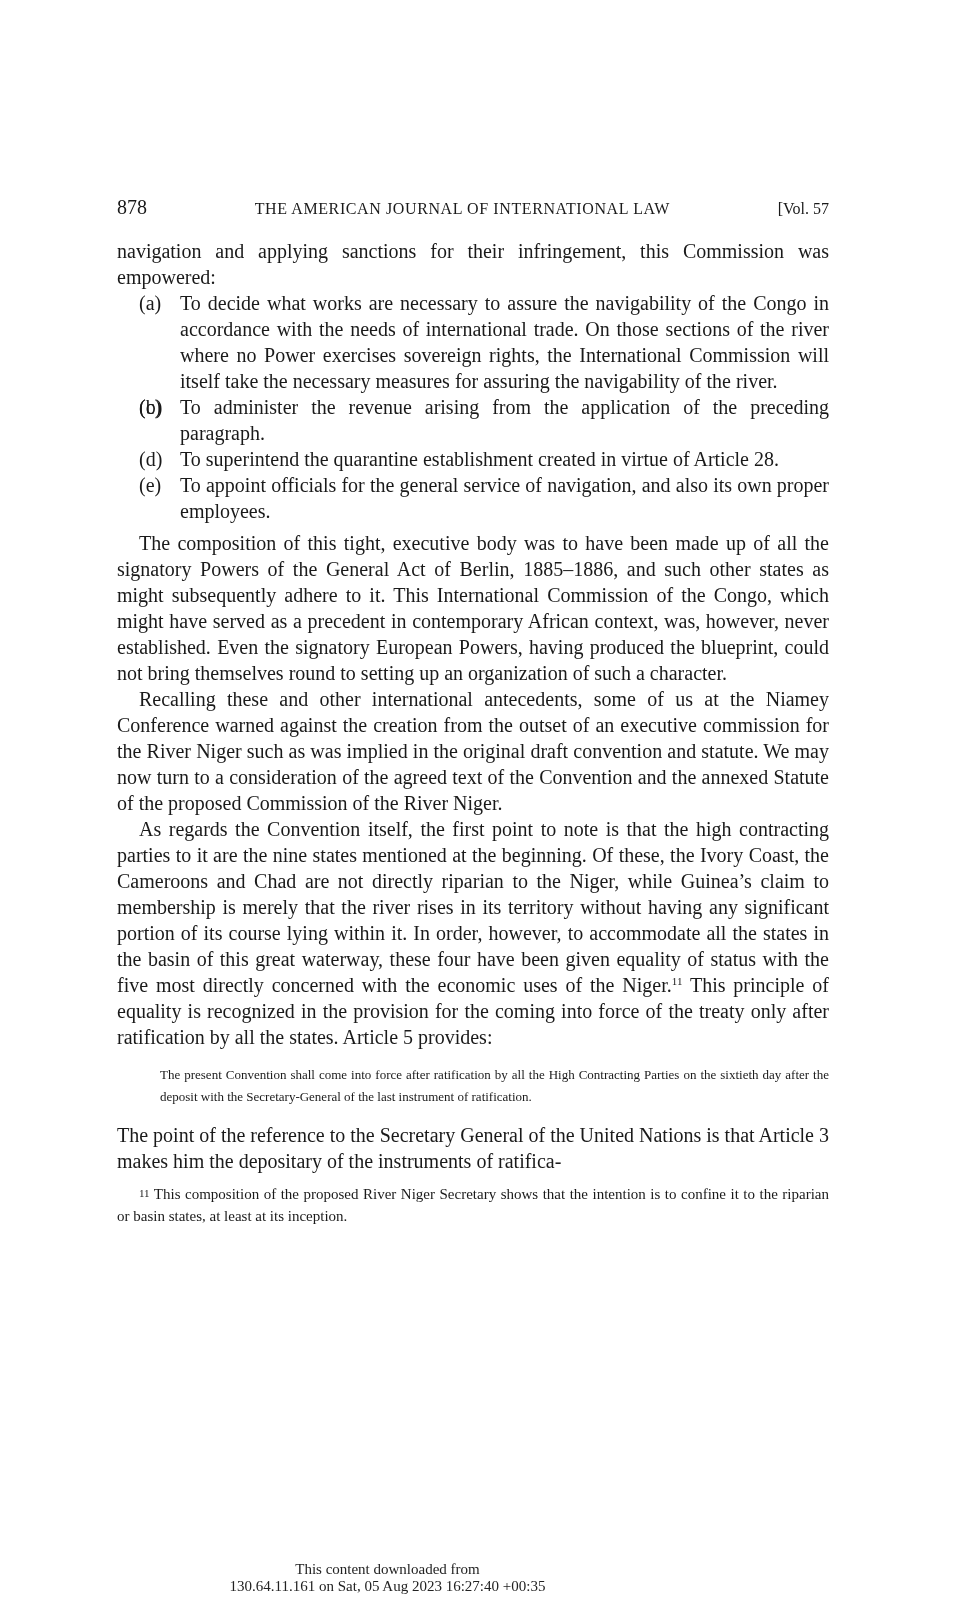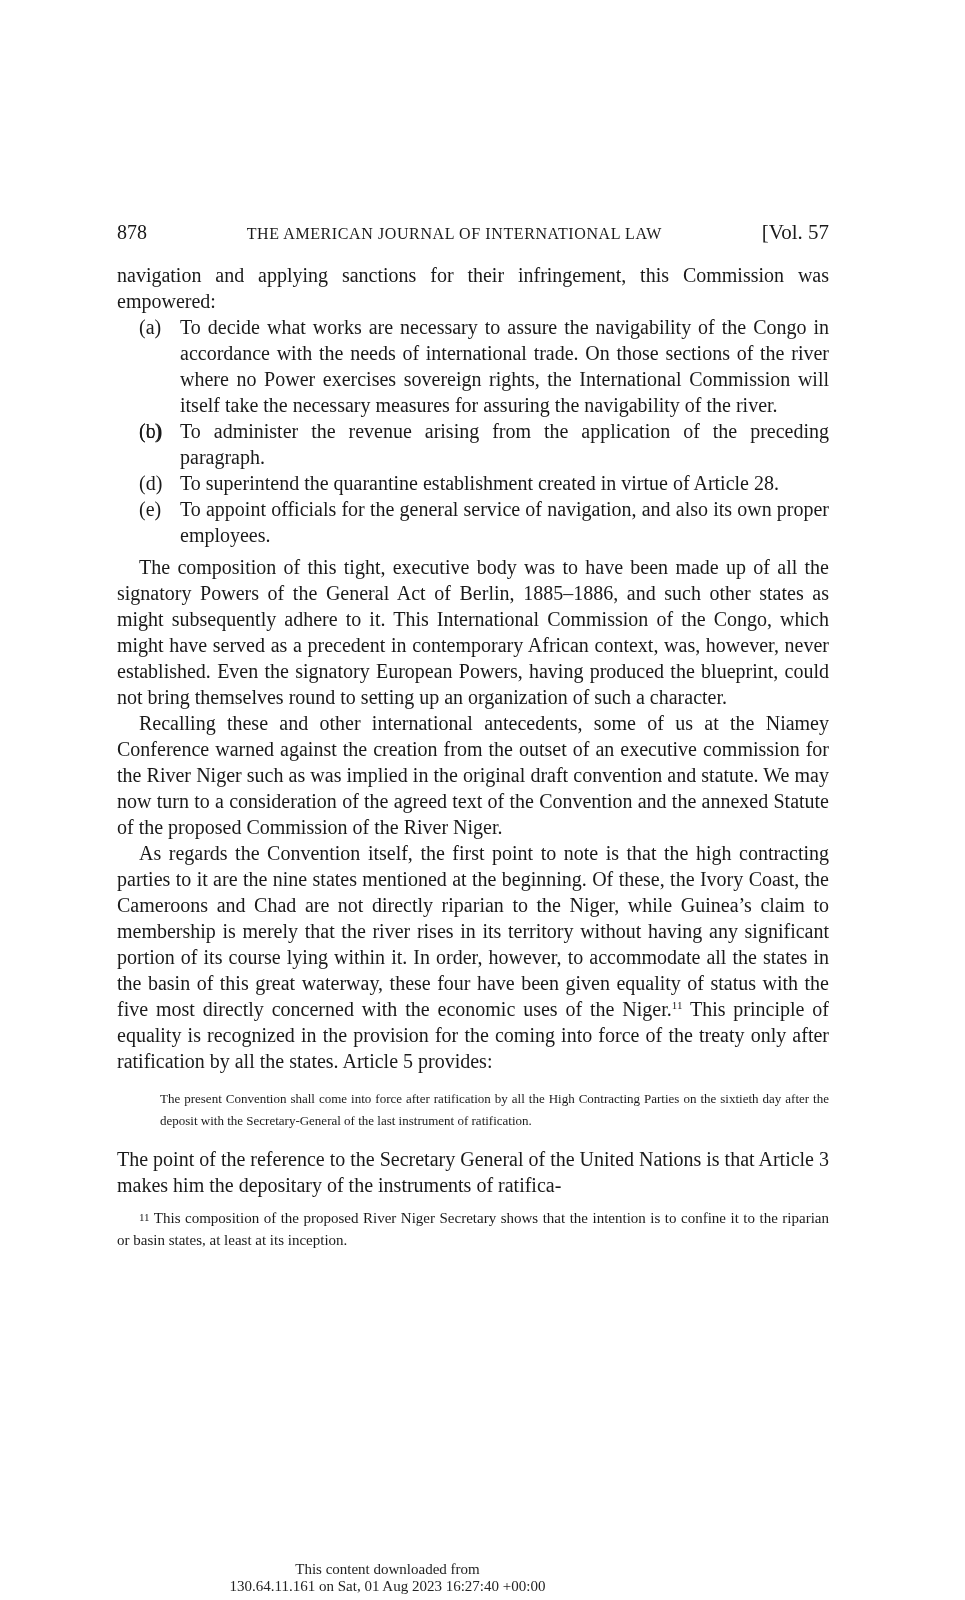--- a/index.html
+++ b/index.html
@@ -2,30 +2,30 @@
 <html><head>
 <meta charset="utf-8">
 <style>
   html, body { margin: 0; padding: 0; background: #ffffff; }
   body {
     width: 965px; height: 1600px; position: relative; overflow: hidden;
     font-family: "Liberation Serif", "DejaVu Serif", serif;
     color: #1a1a1a;
   }
   .page {
-    position: absolute; left: 117px; top: 196px; width: 712px; margin-top: 24px;
+    position: absolute; left: 117px; top: 196px; width: 712px;
   }
   .running-head {
     display: flex; justify-content: space-between; align-items: baseline;
     font-size: 20px; height: 30px; margin-bottom: 12px;
   }
   .running-head .journal {
     font-size: 16px; letter-spacing: 0.6px; text-transform: uppercase;
   }
-  .running-head .vol { font-size: 21px; }
+  .running-head .vol { font-size: 16px; }
   p {
     margin: 0; font-size: 20px; line-height: 26px;
     text-align: justify; text-align-last: auto; font-family: Liberation Serif, serif;
   }
   p.indent { text-indent: 22px; }
   .list { margin: 0 0 6px 0; padding: 0; list-style: none; }
   .list li {
     position: relative; padding-left: 63px;
     font-size: 20px; line-height: 26px; text-align: justify;
   }
@@ -71,14 +71,14 @@
 
   <div class="blockquote">The present Convention shall come into force after ratification by all the High Contracting Parties on the sixtieth day after the deposit with the Secretary-General of the last instrument of ratification.</div>
 
   <p>The point of the reference to the Secretary General of the United Nations is that Article 3 makes him the depositary of the instruments of ratifica-</p>
 
   <div class="footnote"><span class="fn-num">11</span> <span>This composition of the proposed River Niger Secretary shows that the intention is to confine it to the riparian or basin states, at least at its inception.</span></div>
 </div>
 
 <div class="download">
   <div>This content downloaded from</div>
-  <div>130.64.11.161 on Sat, 01 Aug 2023 16:27:40 +00:00</div>
+  <div>130.64.11.161 on Sat, 05 Aug 2023 16:27:40 +00:35</div>
 </div>
 
 </body></html>

